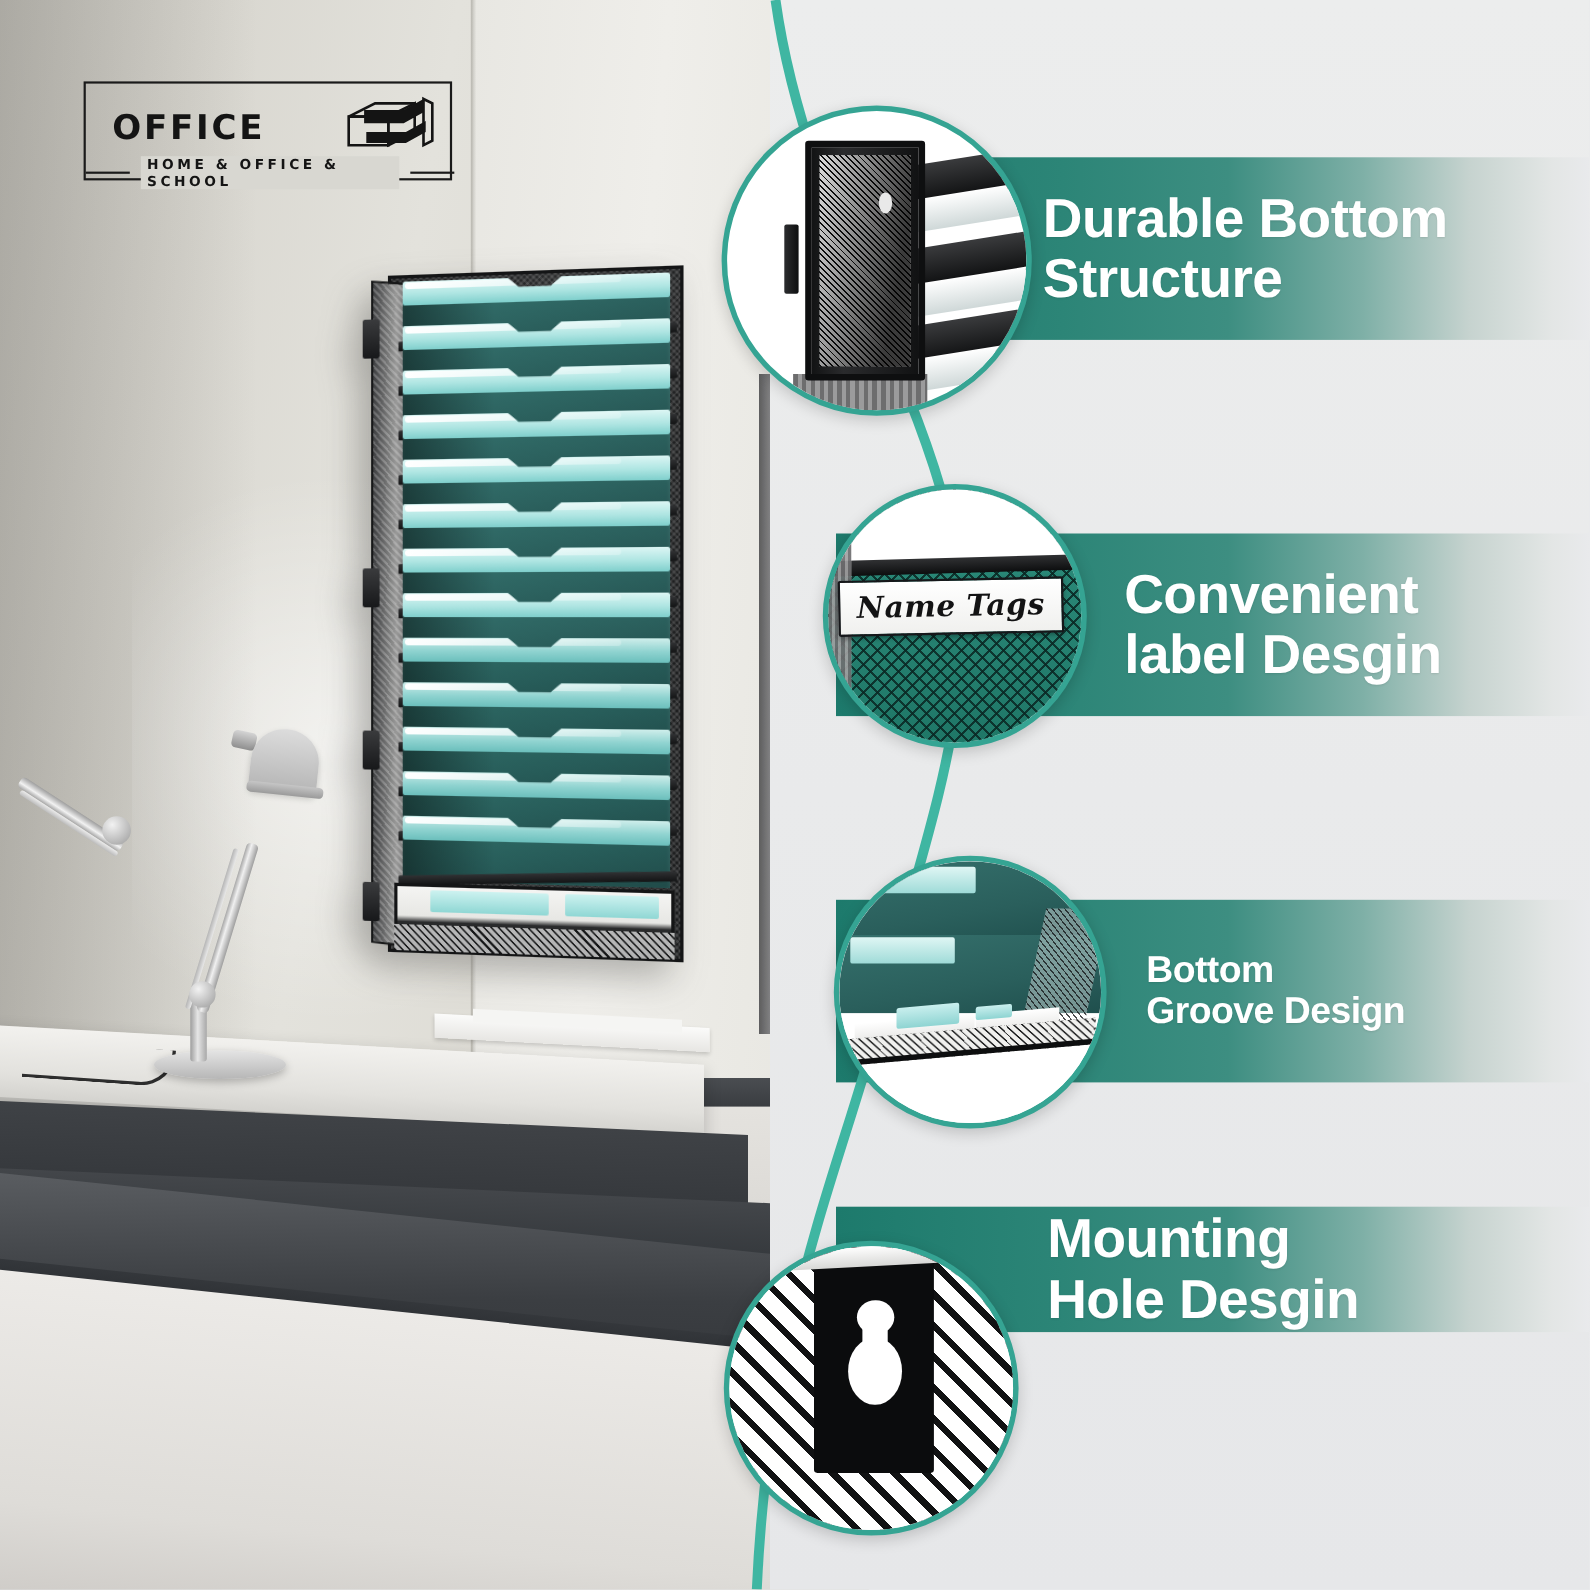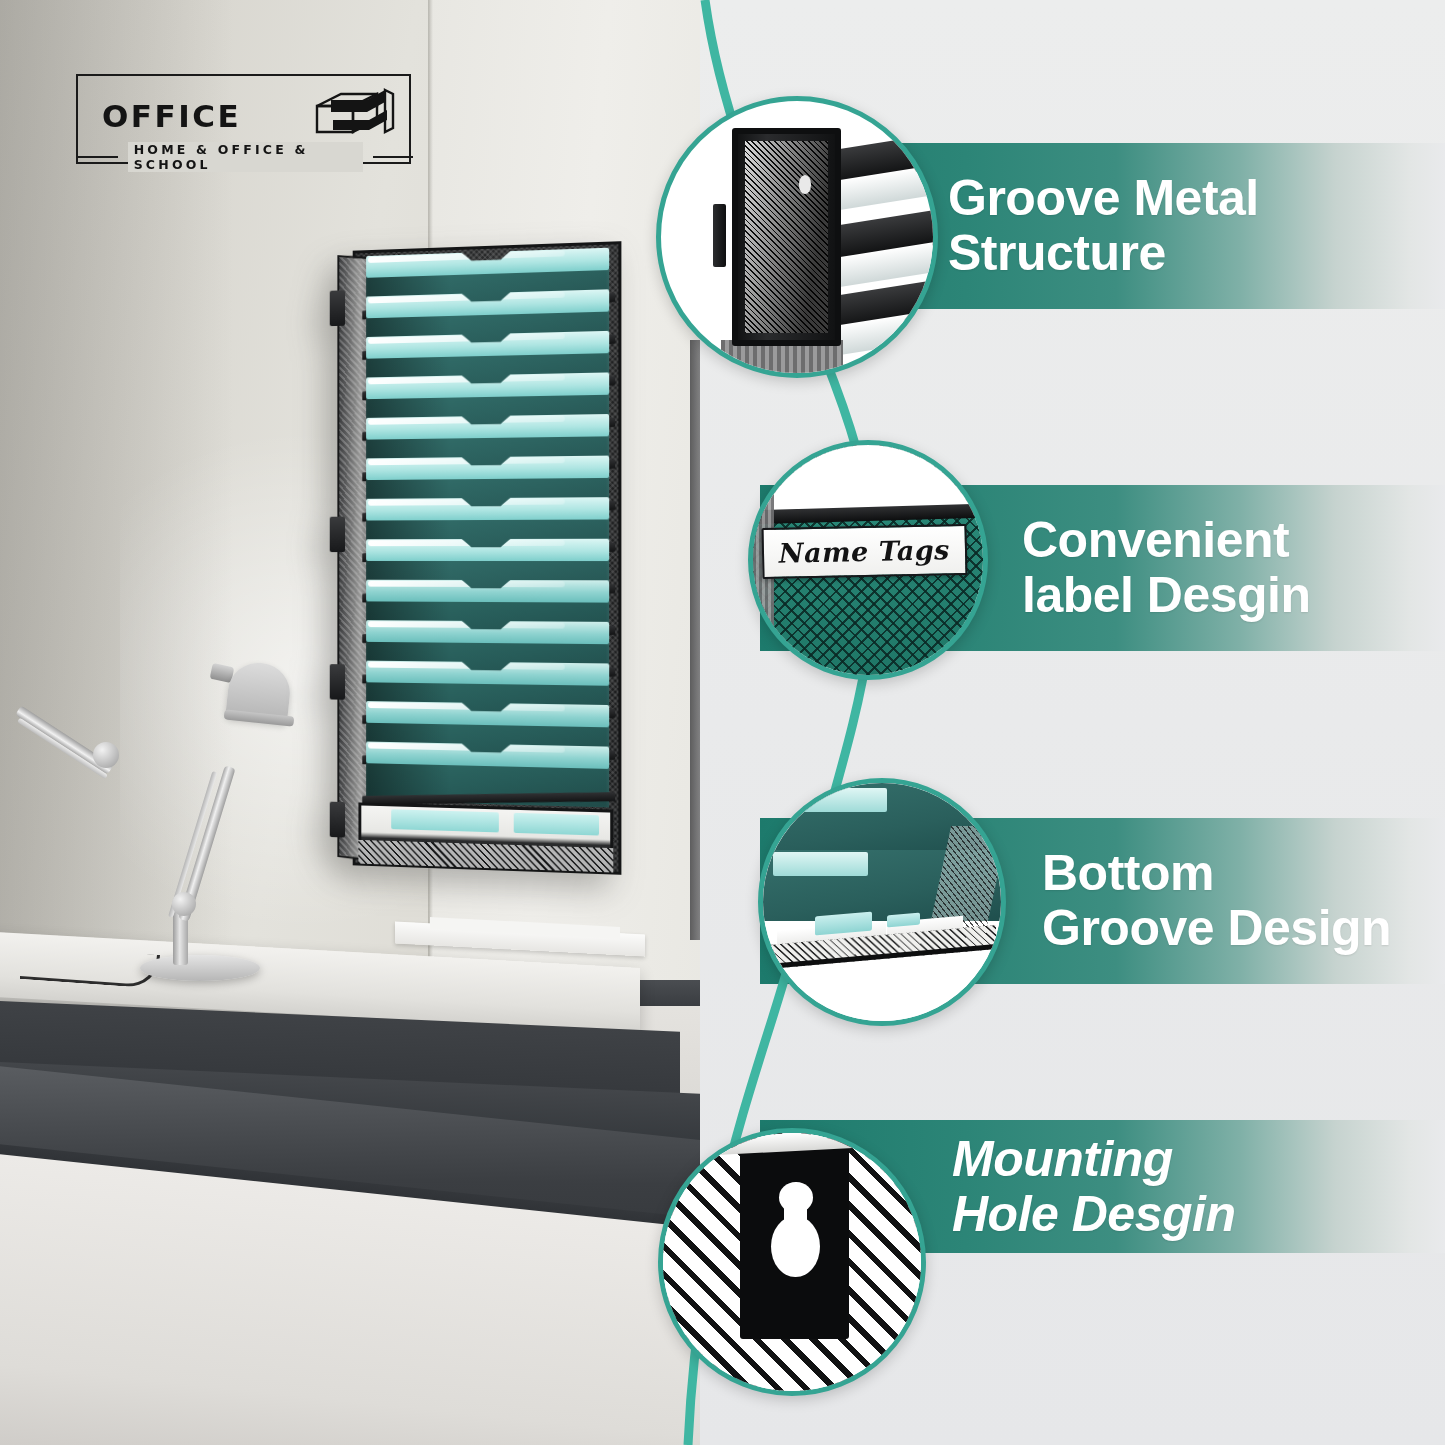--- a/index.html
+++ b/index.html
@@ -607,37 +607,37 @@
       <div class="tray-folder" style="left:40px;width:110px"></div>
       <div class="tray-folder" style="left:165px;width:85px"></div>
       <div class="org-bottom-mesh"></div>
     </div>
   </div>
 
   <div style="position:absolute;left:700px;top:0;width:745px;height:1445px;background:linear-gradient(180deg,#eceded,#e6e7e9);"></div>
 
   <div class="band" id="band0" style="top:143px;height:166px;">
     <div class="band-bg"></div>
-    <div class="band-txt" style="margin-left:188px;font-size:50px;">Groove Metal
+    <div class="band-txt" style="margin-left:188px;font-size:50px;">Durable Bottom
 Structure</div>
   </div>
 
   <div class="band" id="band1" style="top:485px;height:166px;">
     <div class="band-bg"></div>
     <div class="band-txt" style="margin-left:262px;font-size:50px;">Convenient
 label Desgin</div>
   </div>
 
   <div class="band" id="band2" style="top:818px;height:166px;">
     <div class="band-bg"></div>
-    <div class="band-txt" style="margin-left:282px;font-size:50px;">Bottom
+    <div class="band-txt" style="margin-left:282px;font-size:34px;">Bottom
 Groove Design</div>
   </div>
 
-  <div class="band" id="band3" style="top:1120px;height:133px;font-style:italic;">
+  <div class="band" id="band3" style="top:1097px;height:114px;">
     <div class="band-bg"></div>
     <div class="band-txt" style="margin-left:192px;font-size:50px;">Mounting
 Hole Desgin</div>
   </div>
 
   <svg class="divider-svg" viewBox="0 0 1445 1445">
     <path d="M 705 0 C 730 180 828 330 862 470 C 900 626 838 760 806 900 C 772 1048 700 1180 688 1445" fill="none" stroke="#3fb6a2" stroke-width="9"></path>
     <path d="M 905 222 L 1010 222" stroke="#1d7a6c" stroke-width="0" fill="none"></path>
   </svg>
 

